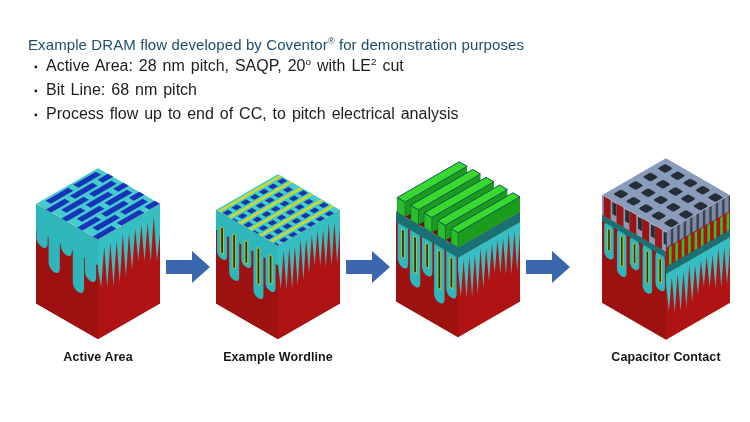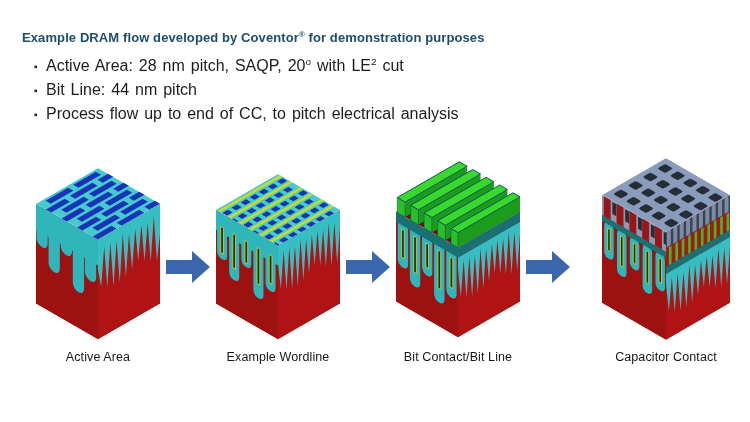--- a/index.html
+++ b/index.html
@@ -3,57 +3,57 @@
 <meta charset="utf-8">
 <style>
   html,body{margin:0;padding:0;}
   body{
     width:750px;height:422px;background:#ffffff;
     font-family:"Liberation Sans","DejaVu Sans",sans-serif;
     position:relative;overflow:hidden;
   }
   .slide{position:absolute;inset:0;}
   .title{
-    position:absolute;left:18px;top:26px;margin:4px;
-    font-size:13px;font-weight:700;color:var(--title);
+    position:absolute;left:18px;top:26px;margin:10px;
+    font-size:15px;font-weight:400;color:var(--title);
     letter-spacing:0.1px;white-space:nowrap;
   }
   .title sup{font-size:0.6em;line-height:0;}
   .bullets{
     position:absolute;left:34px;top:54px;margin:0;padding:0;
     list-style:none;
   }
   .bullets li{
     font-size:16px;line-height:23px;color:var(--text);
     white-space:nowrap;word-spacing:1.5px;
   }
   .bullets li::before{
     content:"▪";display:inline-block;width:12px;
     font-size:10px;vertical-align:1px;color:var(--text);
   }
   .bullets sup{font-size:0.62em;line-height:0;}
   .flow{position:absolute;left:0;top:140px;width:750px;height:240px;}
   .col{position:absolute;top:0;width:180px;display:flex;flex-direction:column;align-items:center;}
   .fig{height:202px;display:flex;align-items:flex-end;justify-content:center;}
   .lbl{
-    margin-top:8px;font-size:12.5px;font-weight:400;color:#161616;
+    margin-top:8px;font-size:12.5px;font-weight:700;color:#161616;
     white-space:nowrap;letter-spacing:0.1px;
   }
   .arrow{position:absolute;top:109px;width:44px;height:36px;}
 </style>
 </head>
 <body>
 
 <div class="slide">
 
   <h1 class="title"><span><span>Example DRAM flow developed by Coventor</span><sup>®</sup><span> for demonstration purposes</span></span></h1>
 
   <ul class="bullets">
       <li><span>Active Area: 28 nm pitch, SAQP, 20</span><sup>o</sup><span> with LE</span><sup>2</sup><span> cut</span></li>
-      <li><span>Bit Line: 44 nm pitch</span></li>
+      <li><span>Bit Line: 68 nm pitch</span></li>
       <li><span>Process flow up to end of CC, to pitch electrical analysis</span></li>
     </ul>
 
   <div class="flow">
 
     <div class="col" style="left:8px">
       <div class="fig">
         <svg id="cube1" viewBox="0 0 136 180" width="136" height="180">
             <defs>
               <clipPath id="c1t">
@@ -232,21 +232,20 @@
             <polygon points="37.1,61.0 44.9,65.5 44.9,80.5 37.1,76.0" fill="#2abe2a" stroke="#0c5858" stroke-width="0.6"></polygon>
             <polygon points="99.1,25.3 106.9,29.8 44.9,65.5 37.1,61.0" fill="#38d82c" stroke="#0c5858" stroke-width="1"></polygon>
             <polygon points="120.4,37.5 58.4,73.3 58.4,88.3 120.4,52.5" fill="#1c9c1c"></polygon>
             <polygon points="50.6,68.8 58.4,73.3 58.4,88.3 50.6,83.8" fill="#2abe2a" stroke="#0c5858" stroke-width="0.6"></polygon>
             <polygon points="112.6,33.0 120.4,37.5 58.4,73.3 50.6,68.8" fill="#38d82c" stroke="#0c5858" stroke-width="1"></polygon>
             <polygon points="133.0,44.8 71.0,80.6 71.0,95.6 133.0,59.8" fill="#1c9c1c"></polygon>
             <polygon points="64.0,76.5 71.0,80.6 71.0,95.6 64.0,91.5" fill="#2abe2a" stroke="#0c5858" stroke-width="0.6"></polygon>
             <polygon points="126.0,40.8 133.0,44.8 71.0,80.6 64.0,76.5" fill="#38d82c" stroke="#0c5858" stroke-width="1"></polygon>
           </svg>
       </div>
-      <div class="lbl">Bit Contact/Bit Line</div>
     </div>
 
     <div class="col" style="left:576px">
       <div class="fig">
         <svg id="cube4" viewBox="0 0 146 192" width="146" height="192">
             <defs>
               <clipPath id="c4t">
                 <rect x="0" y="0" width="73.9" height="73.9"></rect>
               </clipPath>
               <clipPath id="c4f">

